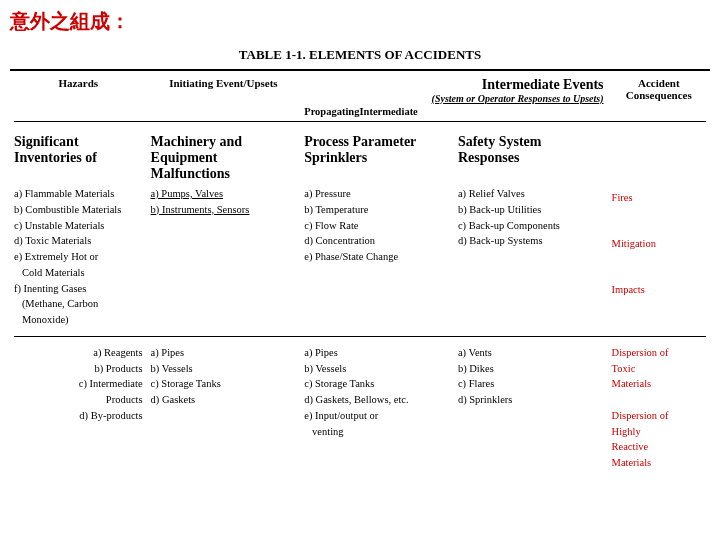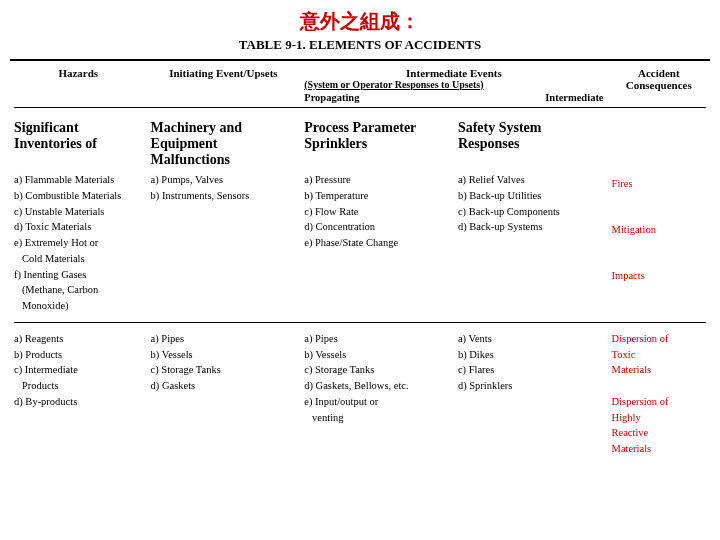--- a/index.html
+++ b/index.html
@@ -5,25 +5,24 @@
     * { margin: 0; padding: 0; box-sizing: border-box; }
     body {
       font-family: Times New Roman, serif;
       font-size: 11px;
       background: #fff;
       width: 720px;
       min-height: 540px;
       padding: 8px 10px;
     }
     .header-title {
-      text-align: center;
       color: #cc0000;
       font-size: 20px;
       font-weight: bold;
-      margin-bottom: 2px;
+      margin-bottom: 12px;
     }
     .table-title {
       text-align: center;
       font-size: 13px;
       font-weight: bold;
       margin-bottom: 6px;
     }
     .divider {
       border: none;
       border-top: 2px solid #000;
@@ -48,55 +47,55 @@
     .col-initiating { width: 18%; }
     .col-propagating { width: 18%; }
     .col-ameliorative { width: 18%; }
     .col-accident { width: 12%; }
     .header-row th {
       font-weight: bold;
       font-size: 11px;
       padding-bottom: 2px;
     }
     .intermediate-header {
-      text-align: center;
+      text-align: right;
       font-weight: bold;
-      font-size: 11px;
+      font-size: 14px;
     }
     .section-header td {
       font-weight: bold;
       font-size: 14px;
       padding-top: 6px;
     }
     .red { color: #cc0000; }
   </style>
 </head>
 <body>
 
 <div>
   <div class="header-title">意外之組成：</div>
-  <div class="table-title">TABLE 9-1. ELEMENTS OF ACCIDENTS</div>
+  <div class="table-title">TABLE 1-1. ELEMENTS OF ACCIDENTS</div>
   <hr class="divider">
 
   <table>
     <colgroup>
       <col class="col-hazards">
       <col class="col-initiating">
       <col class="col-propagating">
       <col class="col-ameliorative">
       <col class="col-accident">
     </colgroup>
     <thead>
       <tr class="header-row">
         <th>Hazards</th>
         <th>Initiating Event/Upsets</th>
         <th colspan="2">
           <div class="intermediate-header">Intermediate Events</div>
-          <div style="text-align:left; font-size:10px; text-decoration:underline;">(System or Operator Responses to Upsets)</div>
-          <div style="display:flex; justify-content:space-between; font-weight:bold; font-size:10.5px; margin-top:2px;">
+          <div style="text-align:right; font-size:10px; text-decoration:underline;font-style:italic;">(System or Operator Responses to Upsets)</div>
+          <div style="display:flex; font-weight:bold; font-size:10.5px; margin-top:2px;">
             <span>Propagating</span>
             <span>Intermediate</span>
           </div>
         </th>
         <th>Accident Consequences</th>
       </tr>
     </thead>
     <tbody>
       <tr>
         <td colspan="5">
@@ -117,21 +116,21 @@
           a) Flammable Materials<br>
           b) Combustible Materials<br>
           c) Unstable Materials<br>
           d) Toxic Materials<br>
           e) Extremely Hot or<br>
           &nbsp;&nbsp;&nbsp;Cold Materials<br>
           f) Inenting Gases<br>
           &nbsp;&nbsp;&nbsp;(Methane, Carbon<br>
           &nbsp;&nbsp;&nbsp;Monoxide)
         </td>
-        <td style="line-height:1.5;">
+        <td style="line-height:1.5;text-decoration:underline;">
           a) Pumps, Valves<br>
           b) Instruments, Sensors
         </td>
         <td style="line-height:1.5;margin-top:22px;">
           a) Pressure<br>
           b) Temperature<br>
           c) Flow Rate<br>
           d) Concentration<br>
           e) Phase/State Change
         </td>
@@ -148,21 +147,21 @@
         </td>
       </tr>
       <tr>
         <td colspan="5">
             <hr class="divider-thin" style="margin-top:4px;">
           </td>
       </tr>
 
 
       <tr>
-        <td style="line-height:1.5;">
+        <td style="line-height:1.5;text-align:right;">
           a) Reagents<br>
           b) Products<br>
           c) Intermediate<br>
           &nbsp;&nbsp;&nbsp;Products<br>
           d) By-products
         </td>
         <td style="line-height:1.5;">
           a) Pipes<br>
           b) Vessels<br>
           c) Storage Tanks<br>

